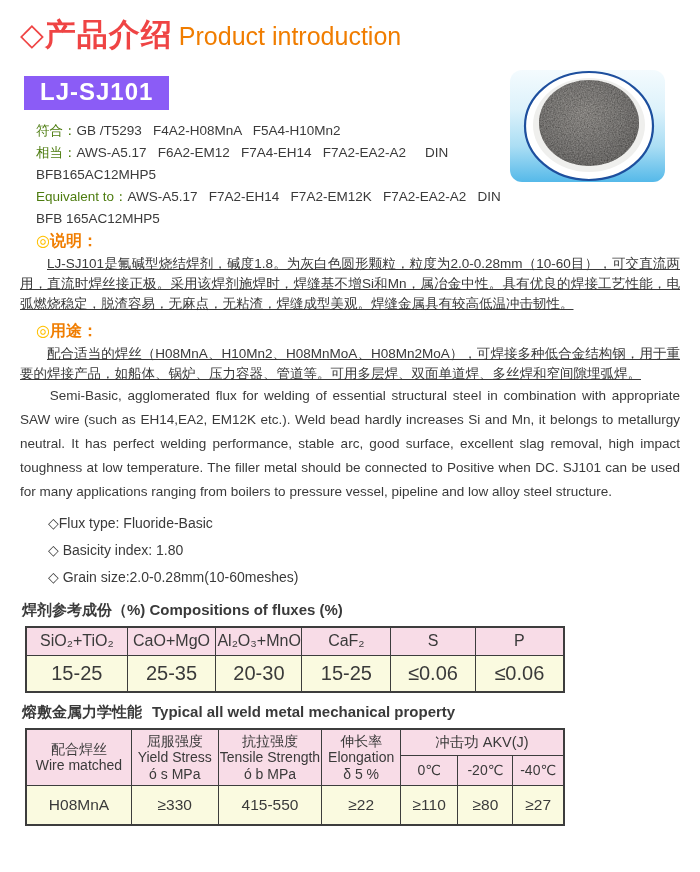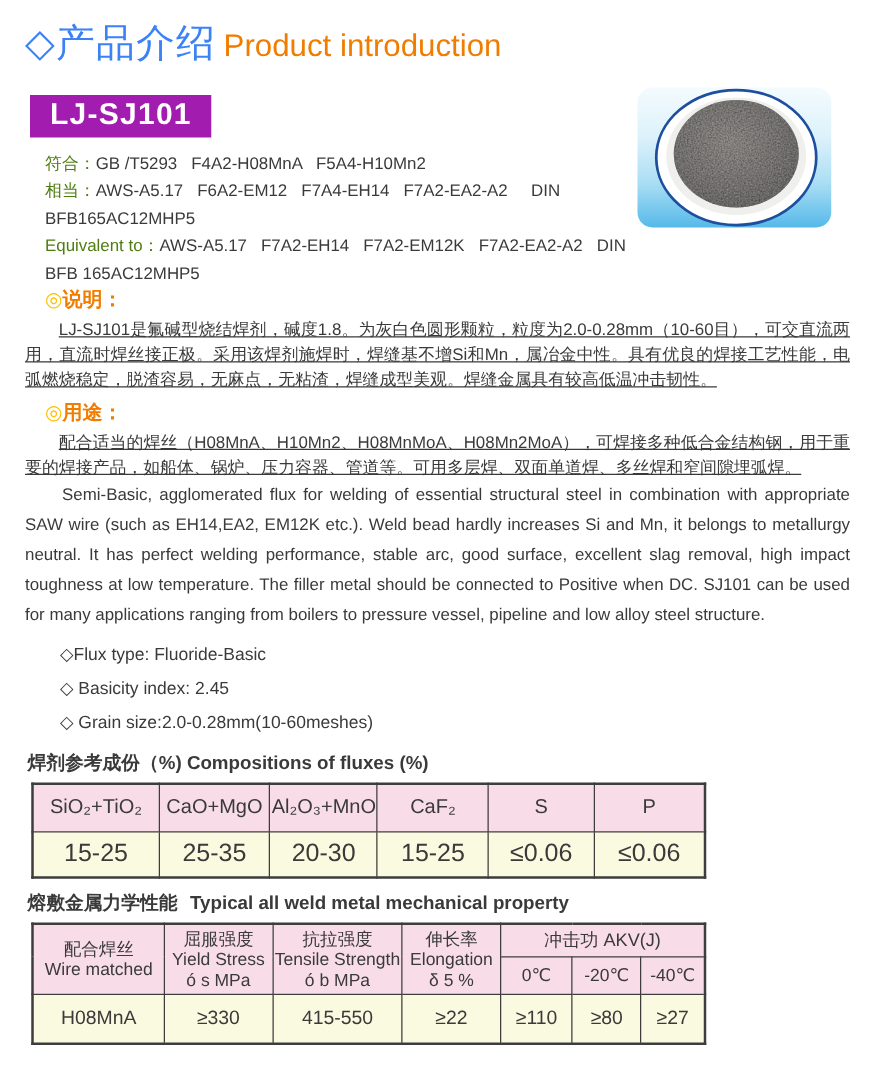--- a/index.html
+++ b/index.html
@@ -8,28 +8,28 @@
     width:700px; height:872px;
     font-family:"Liberation Sans","DejaVu Sans",sans-serif;
     color:#3a3a3a;
     position:relative;
     overflow:hidden;
   }
   .page { padding:10px 20px 0 20px; }
 
   
   .main-title { margin-top:4px; white-space:nowrap; }
-  .main-title .zh { color:#3b82f6; font-size:31px; font-weight:normal; letter-spacing:1px; }
+  .main-title .zh { color:#ef4444; font-size:31px; font-weight:bold; letter-spacing:1px; }
   .main-title .en { color:#f07d00; font-size:25px; font-weight:normal; margin-left:6px; }
 
   
   .top-section { display:flex; margin-top:14px; }
   .top-left { flex:1 1 auto; min-width:0; }
   .code-badge {
-    display:inline-block; background:#a21caf; color:#ffffff;
+    display:inline-block; background:#8b5cf6; color:#ffffff;
     font-size:24px; font-weight:bold; letter-spacing:1px;
     padding:2px 16px 4px 16px; margin:6px 0 8px 4px;
   }
   .spec-lines { margin-left:16px; margin-top:2px; }
   .spec-line { font-size:13.5px; line-height:22px; white-space:pre-wrap; }
   .spec-line .lbl { color:#4d7c0f; }
 
   .photo {
     flex:0 0 auto; width:155px; height:112px; margin-left:8px; margin-right:15px;
     border-radius:12px;
@@ -56,21 +56,21 @@
   table { border-collapse:collapse; margin-left:5px; table-layout:fixed; }
   .comp-table { width:540px; margin-top:2px; }
   .mech-table { width:540px; }
   th, td {
     border:1.5px solid #3d3d3d; text-align:center; vertical-align:middle;
     font-weight:normal; padding:2px 1px;
   }
   table { border:2px solid #3d3d3d; }
   .hdr-bg { background:#f8dce7; }
   .val-bg { background:#fafae0; }
-  .comp-table th { height:38px; font-size:16px; }
+  .comp-table th { height:28px; font-size:16px; }
   .comp-table td { height:37px; font-size:20px; }
   .mech-table .h1 { font-size:14px; line-height:16.5px; }
   .mech-table .temps th { height:30px; font-size:14px; }
   .mech-table td { height:40px; font-size:15.5px; }
   .mech-table .akv { height:26px; font-size:14.5px; }
 </style>
 </head>
 <body>
 
 <div class="page">
@@ -123,21 +123,21 @@
 
   <div class="sec-head" style="margin-top:6px">
     <span class="ring">◎</span><span class="t">用途：</span>
   </div>
   <div class="zh-para">配合适当的焊丝（H08MnA、H10Mn2、H08MnMoA、H08Mn2MoA），可焊接多种低合金结构钢，用于重要的焊接产品，如船体、锅炉、压力容器、管道等。可用多层焊、双面单道焊、多丝焊和窄间隙埋弧焊。</div>
 
   <div class="en-para">Semi-Basic, agglomerated flux for welding of essential structural steel in combination with appropriate SAW wire (such as EH14,EA2, EM12K etc.). Weld bead hardly increases Si and Mn, it belongs to metallurgy neutral. It has perfect welding performance, stable arc, good surface, excellent slag removal, high impact toughness at low temperature. The filler metal should be connected to Positive when DC. SJ101 can be used for many applications ranging from boilers to pressure vessel, pipeline and low alloy steel structure.</div>
 
   <div style="margin-top:6px">
     <div class="flux-line">◇Flux type: Fluoride-Basic</div>
-    <div class="flux-line">◇ Basicity index: 2.45</div>
+    <div class="flux-line">◇ Basicity index: 1.80</div>
     <div class="flux-line">◇ Grain size:2.0-0.28mm(10-60meshes)</div>
   </div>
 
   <div class="tbl-title">焊剂参考成份（%) Compositions of fluxes (%)</div>
   <table class="comp-table">
     <colgroup>
       <col style="width:18.8%">
         <col style="width:16.5%">
         <col style="width:16%">
       <col style="width:16.5%">

